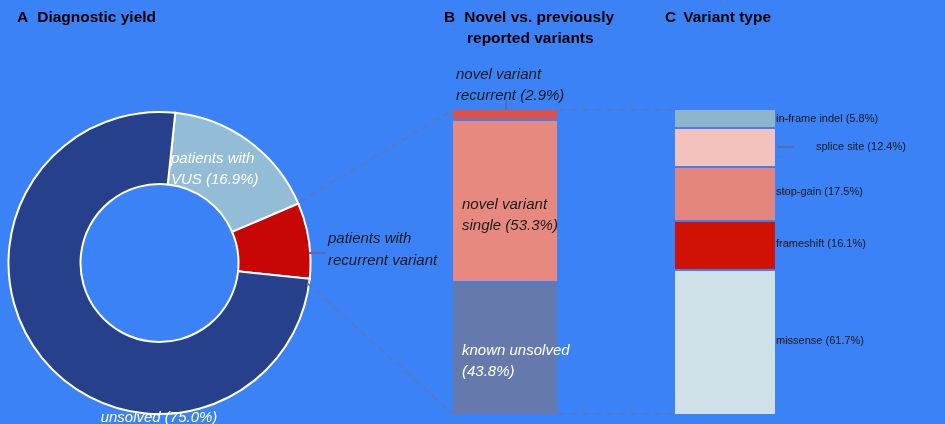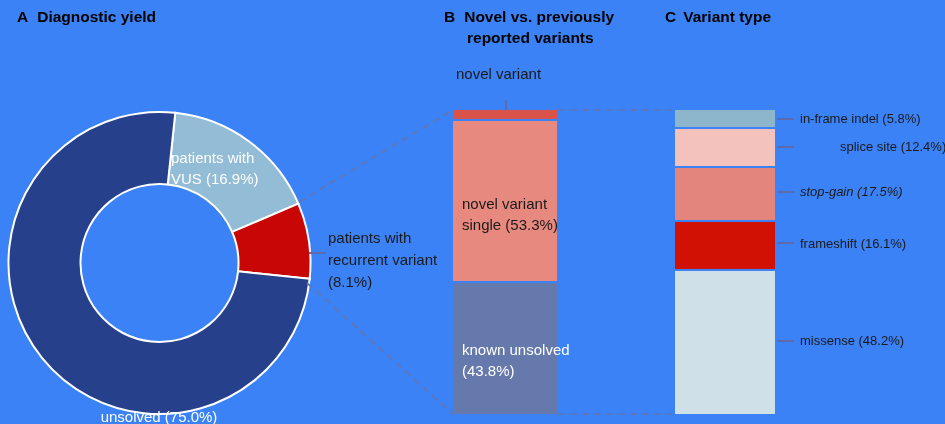--- a/index.html
+++ b/index.html
@@ -4,31 +4,31 @@
 <style>
   html,body{margin:0;padding:0;background:#fff;}
   .canvas{
     position:relative;width:945px;height:424px;background:#3b82f6;overflow:hidden;
     font-family:"Liberation Sans","DejaVu Sans",sans-serif;color:#1a1a1a;
   }
   .panel-title{position:absolute;font-size:15.5px;font-weight:bold;color:#000;line-height:21px;white-space:nowrap;}
   .panel-title .letter{display:inline-block;}
   .panel-title .ttl{display:inline-block;margin-left:9px;}
   .title-line2{padding-left:23px;}
-  .lbl{position:absolute;font-size:15px;line-height:21px;white-space:nowrap;}
+  .lbl{position:absolute;font-size:15px;line-height:21px;white-space:nowrap;font-style:italic;}
   .white{color:#ffffff;}
   .center{text-align:center;margin-top:35px;}
   .diag-label{line-height:22px;}
   svg.overlay{position:absolute;left:0;top:0;width:945px;height:424px;pointer-events:none;}
   .bar{position:absolute;top:110px;height:304px;display:flex;flex-direction:column;gap:2px;}
   .bar-b{left:453px;width:104px;}
   .bar-c{left:675px;width:100px;}
   .bar-seg{flex-grow:1;min-height:0;}
   .c-connector{position:absolute;width:17px;height:2px;background:#5b6bac;left:777px;}
-  .c-label{position:absolute;left:800px;font-size:13px;line-height:21px;white-space:nowrap;}
+  .c-label{position:absolute;left:776px;font-size:11px;line-height:21px;white-space:nowrap;}
 </style>
 </head>
 <body>
 
 <div class="canvas">
 
   <div class="panel-title" style="left:17px;top:6px;">
     <span class="letter">A</span><span class="ttl">Diagnostic yield</span>
   </div>
 
@@ -57,31 +57,31 @@
   </svg>
 
   <div class="lbl white" style="left:171px;top:147px;">
     <div>patients with</div>
     <div>VUS (16.9%)</div>
   </div>
   <div class="lbl white center" style="left:59px;top:371px;width:200px;">unsolved (75.0%)</div>
   <div class="lbl diag-label" style="left:328px;top:227px;">
     <div>patients with</div>
     <div>recurrent variant</div>
-    <div>(8.1%)</div>
   </div>
 
   <div class="bar bar-b" id="bar-b">
       <div class="bar-seg" style="flex-grow: 2.9; background: rgb(217, 83, 74);"></div>
       <div class="bar-seg" style="flex-grow: 53.3; background: rgb(232, 137, 127);"></div>
       <div class="bar-seg" style="flex-grow: 43.8; background: rgb(101, 121, 173);"></div>
     </div>
 
   <div class="lbl" style="left:456px;top:63px;">
     <div>novel variant</div>
+    <div>recurrent (2.9%)</div>
   </div>
   <div class="lbl" style="left:462px;top:193px;">
     <div>novel variant</div>
     <div>single (53.3%)</div>
   </div>
   <div class="lbl white" style="left:462px;top:339px;">
     <div>known unsolved</div>
     <div>(43.8%)</div>
   </div>
 
@@ -91,18 +91,18 @@
       <div class="bar-seg" style="flex-grow: 17.5; background: rgb(227, 133, 125);"></div>
       <div class="bar-seg" style="flex-grow: 16.1; background: rgb(208, 17, 3);"></div>
       <div class="bar-seg" style="flex-grow: 48.2; background: rgb(207, 224, 232);"></div>
     </div>
 
 <div class="c-connector" style="top: 117.8px;"></div>
     <div class="c-label" style="top: 108.3px;">in-frame indel (5.8%)</div>
     <div class="c-connector" style="top: 145.5px;"></div>
     <div class="c-label" style="top: 136px; margin-left: 40px;">splice site (12.4%)</div>
     <div class="c-connector" style="top: 190.9px;"></div>
-    <div class="c-label" style="top: 181.4px; font-style: italic;">stop-gain (17.5%)</div>
+    <div class="c-label" style="top: 181.4px;">stop-gain (17.5%)</div>
     <div class="c-connector" style="top: 242px;"></div>
     <div class="c-label" style="top: 232.5px;">frameshift (16.1%)</div>
     <div class="c-connector" style="top: 339.7px;"></div>
-    <div class="c-label" style="top: 330.2px;">missense (48.2%)</div>
+    <div class="c-label" style="top: 330.2px;">missense (61.7%)</div>
   </div>
 
 </body></html>

